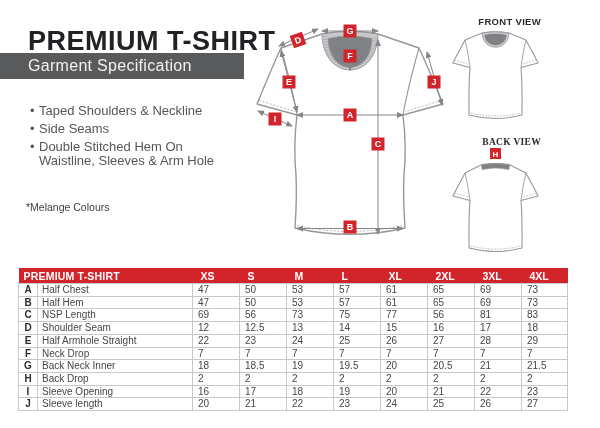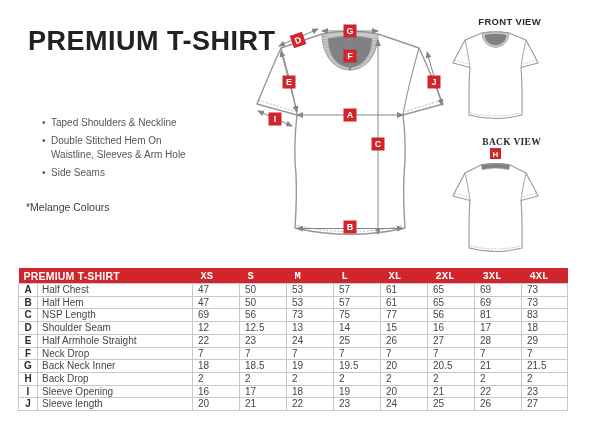--- a/index.html
+++ b/index.html
@@ -11,22 +11,22 @@
   .page-title{
     position:absolute;left:28px;top:26px;font-size:27px;font-weight:bold;
     letter-spacing:.5px;color:#232125;white-space:nowrap;
   }
   .banner{
     position:absolute;left:0;top:53px;width:244px;height:26px;background:#595a5c;
     display:flex;align-items:center;
   }
   .banner span{margin-left:28px;font-size:16px;color:#f2f2f3;letter-spacing:.3px;}
   .features{
-    position:absolute;left:26px;top:100px;margin:16px;padding:0;list-style:none;
-    width:225px;font-size:10px;color:#55565a;
+    position:absolute;left:26px;top:100px;margin:4px;padding:0;list-style:none;
+    width:225px;font-size:13px;color:#55565a;
   }
   .features li{
     position:relative;padding-left:9px;margin-bottom:4px;line-height:14px;white-space:pre-line;
   }
   .features li::before{content:"•";position:absolute;left:0;top:0;color:#55565a;}
   .melange{position:absolute;left:26px;top:201px;font-size:10.5px;line-height:13px;color:#55565a;}
   .melange .m-title{font-weight:normal;color:#3c3d40;}
   
   .diagram-main{position:absolute;left:248px;top:5px;width:204px;height:242px;}
   .shirt-front{position:absolute;left:451px;top:27px;width:90px;height:100px;}
@@ -42,42 +42,45 @@
   
   .spec-table{
     position:absolute;left:18px;top:268px;width:549px;border-collapse:collapse;
     table-layout:fixed;font-size:10px;color:#3f4043;
   }
   .spec-table thead th{
     background:#d2252b;color:#ffffff;font-weight:bold;height:15px;border:0;
     font-size:10.5px;text-align:left;padding:0;
   }
   .spec-table thead th.t-title{padding-left:5px;letter-spacing:.2px;}
-  .spec-table thead th.t-size{padding-left:8px;font-family:Liberation Mono, monospace;}
+  .spec-table thead th.t-size{padding-left:8px;}
   .spec-table tbody th,.spec-table tbody td{
     border:1px solid #c7c8ca;height:11.7px;line-height:11.7px;padding:0;background:#fff;
     overflow:hidden;white-space:nowrap;
   }
   .spec-table tbody th.t-letter{font-weight:bold;text-align:center;color:#2c2c2e;width:19px;}
   .spec-table tbody td.t-name{padding-left:4px;color:#45464a;}
   .spec-table tbody td.t-val{padding-left:5px;color:#45464a;}
 </style>
 </head>
 <body>
 
 <div class="page">
 
   <div class="page-title">PREMIUM T-SHIRT</div>
 
+  <div class="banner">
+    <span>Garment Specification</span>
+  </div>
 
   <ul class="features">
     <li>Taped Shoulders &amp; Neckline</li>
+    <li>Side Seams</li>
     <li>Double Stitched Hem On
 Waistline, Sleeves &amp; Arm Hole</li>
-    <li>Side Seams</li>
   </ul>
 
   <div class="melange">
     <div class="m-title">*Melange Colours</div>
   </div>
 
   <svg class="diagram-main" viewBox="0 0 204 242" xmlns="http://www.w3.org/2000/svg">
     <defs>
       <marker id="ah" markerWidth="7" markerHeight="6" refX="6" refY="3" orient="auto-start-reverse" markerUnits="userSpaceOnUse">
         <path d="M0,0 L7,3 L0,6 Z" fill="#85868a"></path>

